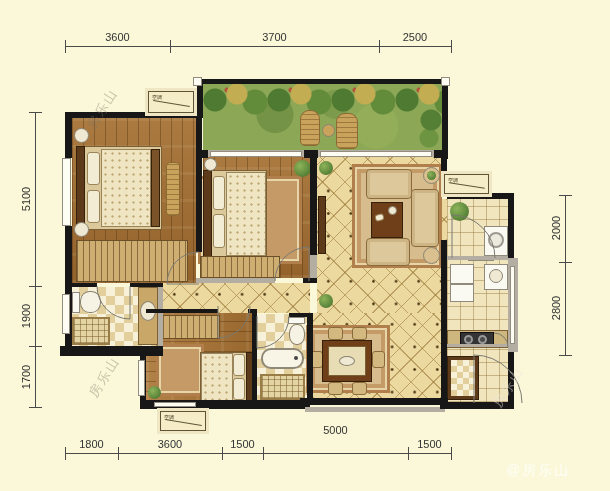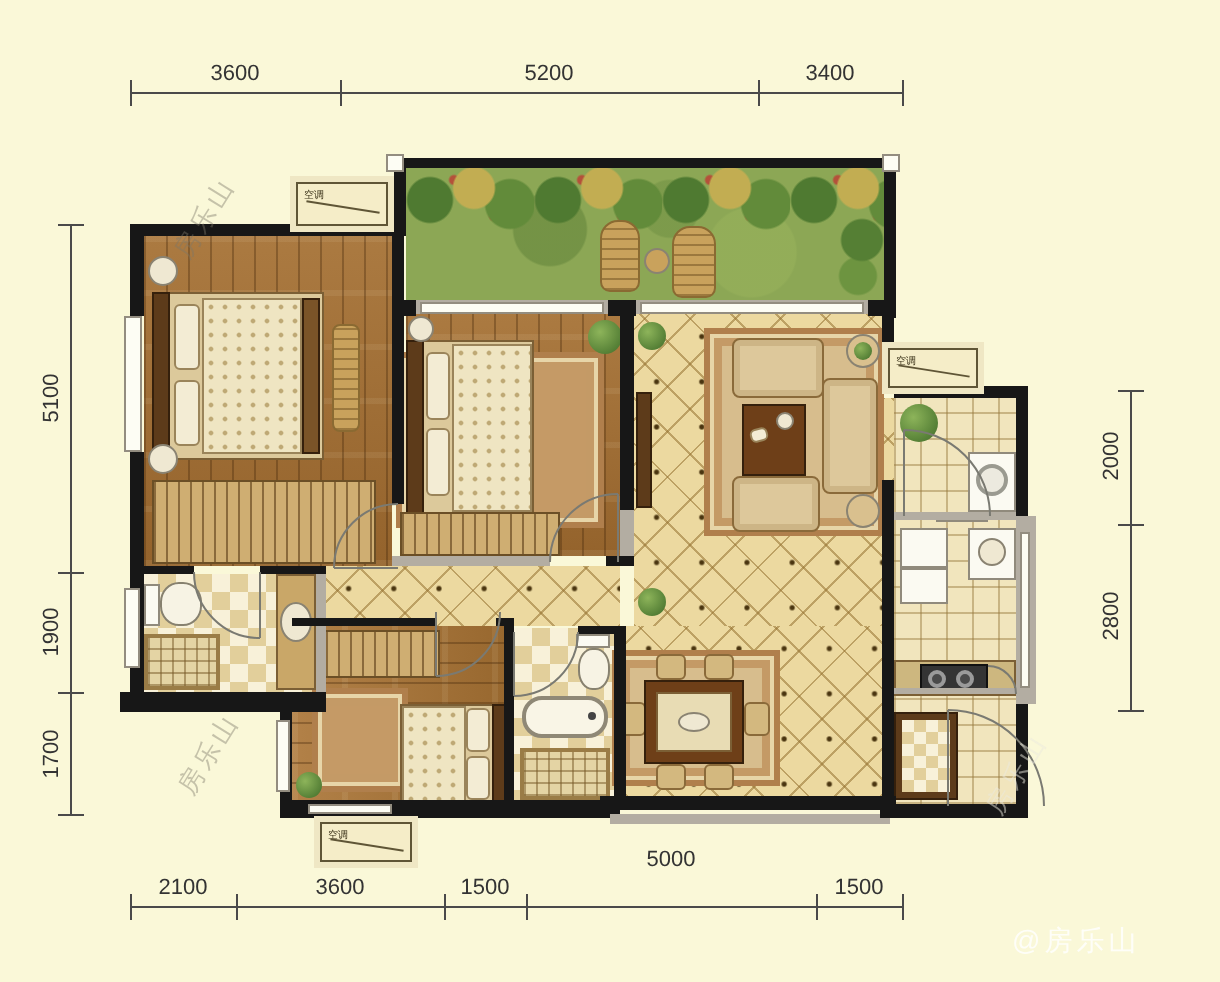--- a/index.html
+++ b/index.html
@@ -92,33 +92,33 @@
 
 <div class="canvas">
 
   <div>
     <div class="dline-h" style="left:65px;top:46px;width:386px;"></div>
     <div class="tick-v" style="left:65px;top:40px;"></div>
     <div class="tick-v" style="left:170px;top:40px;"></div>
     <div class="tick-v" style="left:379px;top:40px;"></div>
     <div class="tick-v" style="left:451px;top:40px;"></div>
     <span class="dlabel" style="left:65px;width:105px;top:31px;">3600</span>
-    <span class="dlabel" style="left:170px;width:209px;top:31px;">5200</span>
-    <span class="dlabel" style="left:379px;width:72px;top:31px;">3400</span>
+    <span class="dlabel" style="left:170px;width:209px;top:31px;">3700</span>
+    <span class="dlabel" style="left:379px;width:72px;top:31px;">2500</span>
   </div>
 
   <div>
     <div class="dline-h" style="left:65px;top:453px;width:386px;"></div>
     <div class="tick-v" style="left:65px;top:447px;"></div>
     <div class="tick-v" style="left:118px;top:447px;"></div>
     <div class="tick-v" style="left:222px;top:447px;"></div>
     <div class="tick-v" style="left:263px;top:447px;"></div>
     <div class="tick-v" style="left:408px;top:447px;"></div>
     <div class="tick-v" style="left:451px;top:447px;"></div>
-    <span class="dlabel" style="left:65px;width:53px;top:438px;">2100</span>
+    <span class="dlabel" style="left:65px;width:53px;top:438px;">1800</span>
     <span class="dlabel" style="left:118px;width:104px;top:438px;">3600</span>
     <span class="dlabel" style="left:222px;width:41px;top:438px;">1500</span>
     <span class="dlabel" style="left:263px;width:145px;top:424px;">5000</span>
     <span class="dlabel" style="left:408px;width:43px;top:438px;">1500</span>
   </div>
 
   <div>
     <div class="dline-v" style="left:35px;top:112px;height:295px;"></div>
     <div class="tick-h" style="left:29px;top:112px;"></div>
     <div class="tick-h" style="left:29px;top:286px;"></div>

